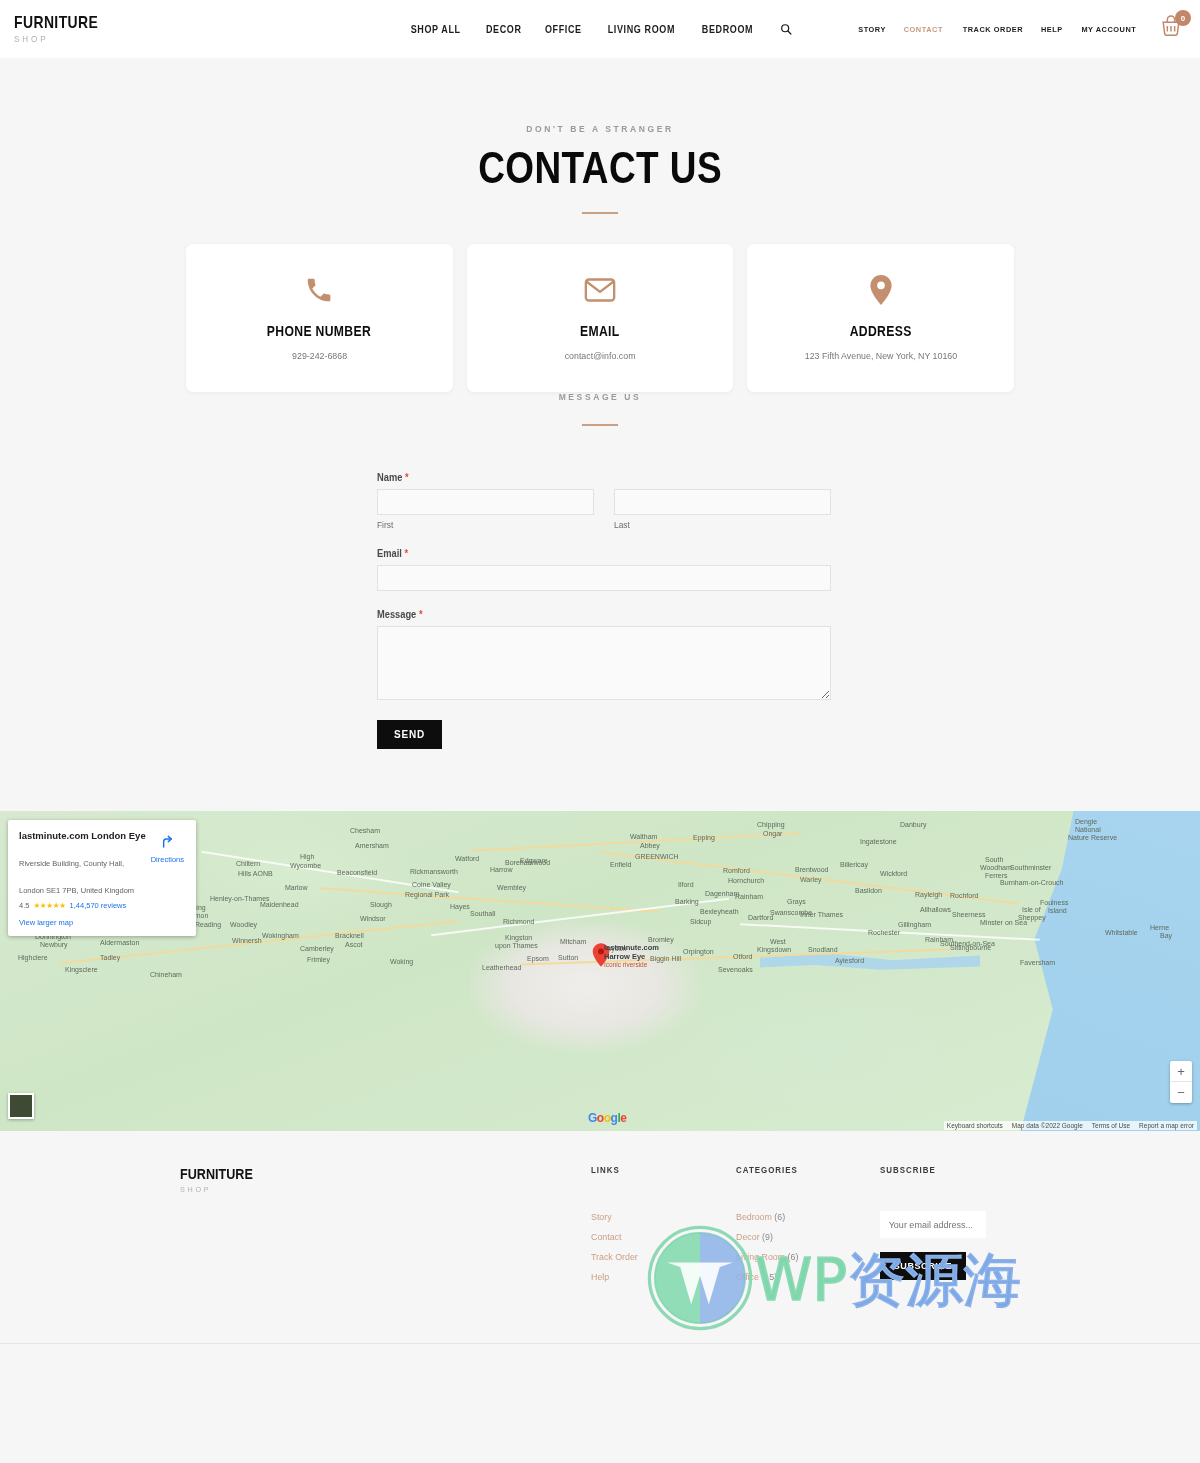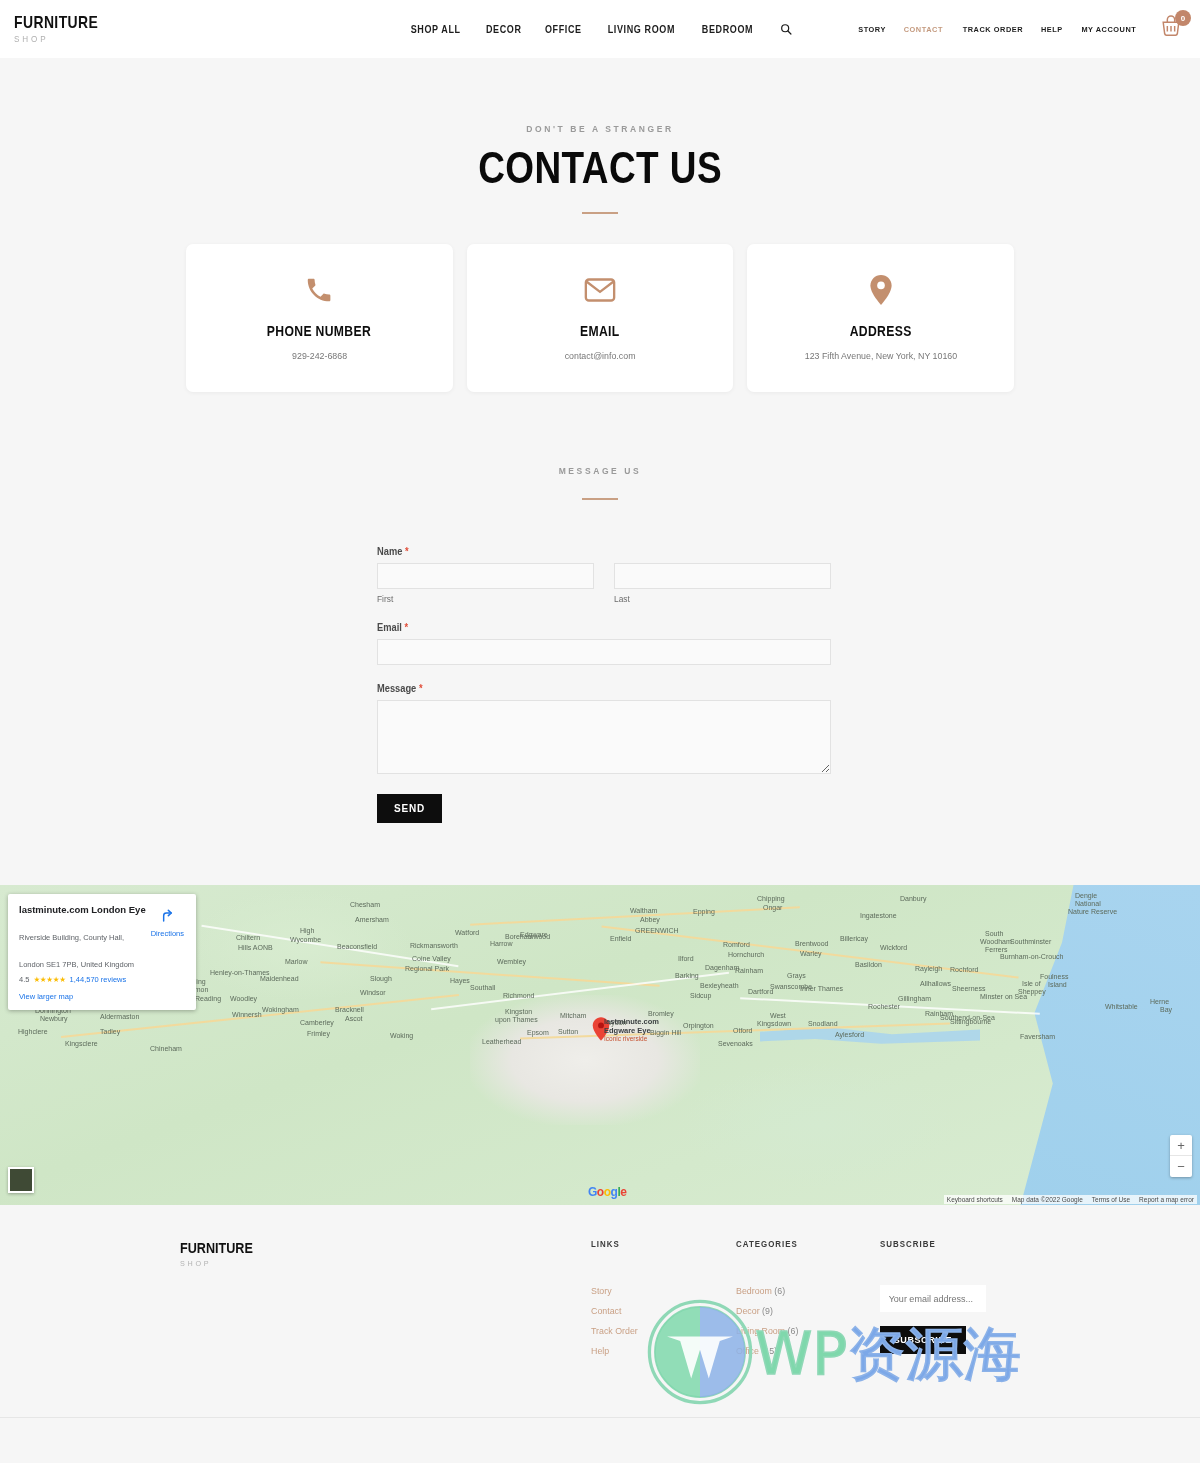--- a/index.html
+++ b/index.html
@@ -88,21 +88,21 @@
   .card-title {
     font-size: 14px; font-weight: bold; letter-spacing: .4px;
     color: #0d0d0d; transform: scaleX(0.87);
   }
   .card-val {
     font-size: 9.5px; color: #777; margin-top: 11px;
     transform: scaleX(0.93);
   }
 
   
-  .form-sec { padding-top: 74px; text-align: center; }
+  .form-sec { text-align: center; }
   .h2 {
     font-size: 30px; font-weight: bold; margin-top: 11px;
     color: #0a0a0a; line-height: 1; transform: scaleX(0.85); display: inline-block;
   }
   .form {
     width: 462px; margin: 46px auto 0; text-align: left;
     padding-left: 8px;
   }
   .flabel {
     font-size: 10px; color: #4a4a4a; font-weight: bold; margin-bottom: 6px;
@@ -534,21 +534,21 @@
   </div>
 
   <div style="position:absolute;left:592px;top:132px;z-index:5">
     <svg width="18" height="24" viewBox="0 0 20 26">
       <path d="M10 0C4.9 0 .8 4.1.8 9.2.8 16.1 10 26 10 26s9.2-9.9 9.2-16.8C19.2 4.1 15.1 0 10 0z" fill="#ea4335"></path>
       <circle cx="10" cy="9" r="3.3" fill="#b31412"></circle>
     </svg>
   </div>
   <div style="position:absolute;left:604px;top:133px;z-index:5;line-height:1.15">
     <div style="font-size:7.5px;color:#3c4043;font-weight:600">lastminute.com</div>
-    <div style="font-size:7.5px;color:#3c4043;font-weight:600">Edgware Eye</div>
+    <div style="font-size:7.5px;color:#3c4043;font-weight:600">Harrow Eye</div>
     <div style="font-size:6.5px;color:#c5502f">Iconic riverside</div>
   </div>
 
   <div class="gmaps-logo">
     <span>G</span><span>o</span><span>o</span><span>g</span><span>l</span><span>e</span>
   </div>
 
   <div class="streetview"></div>
 
   <div class="zoomctl">

